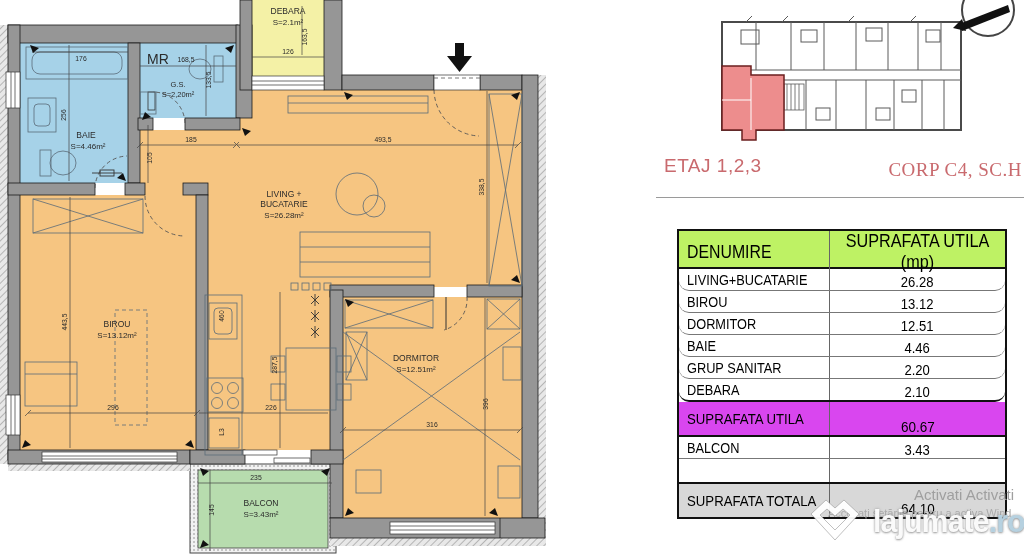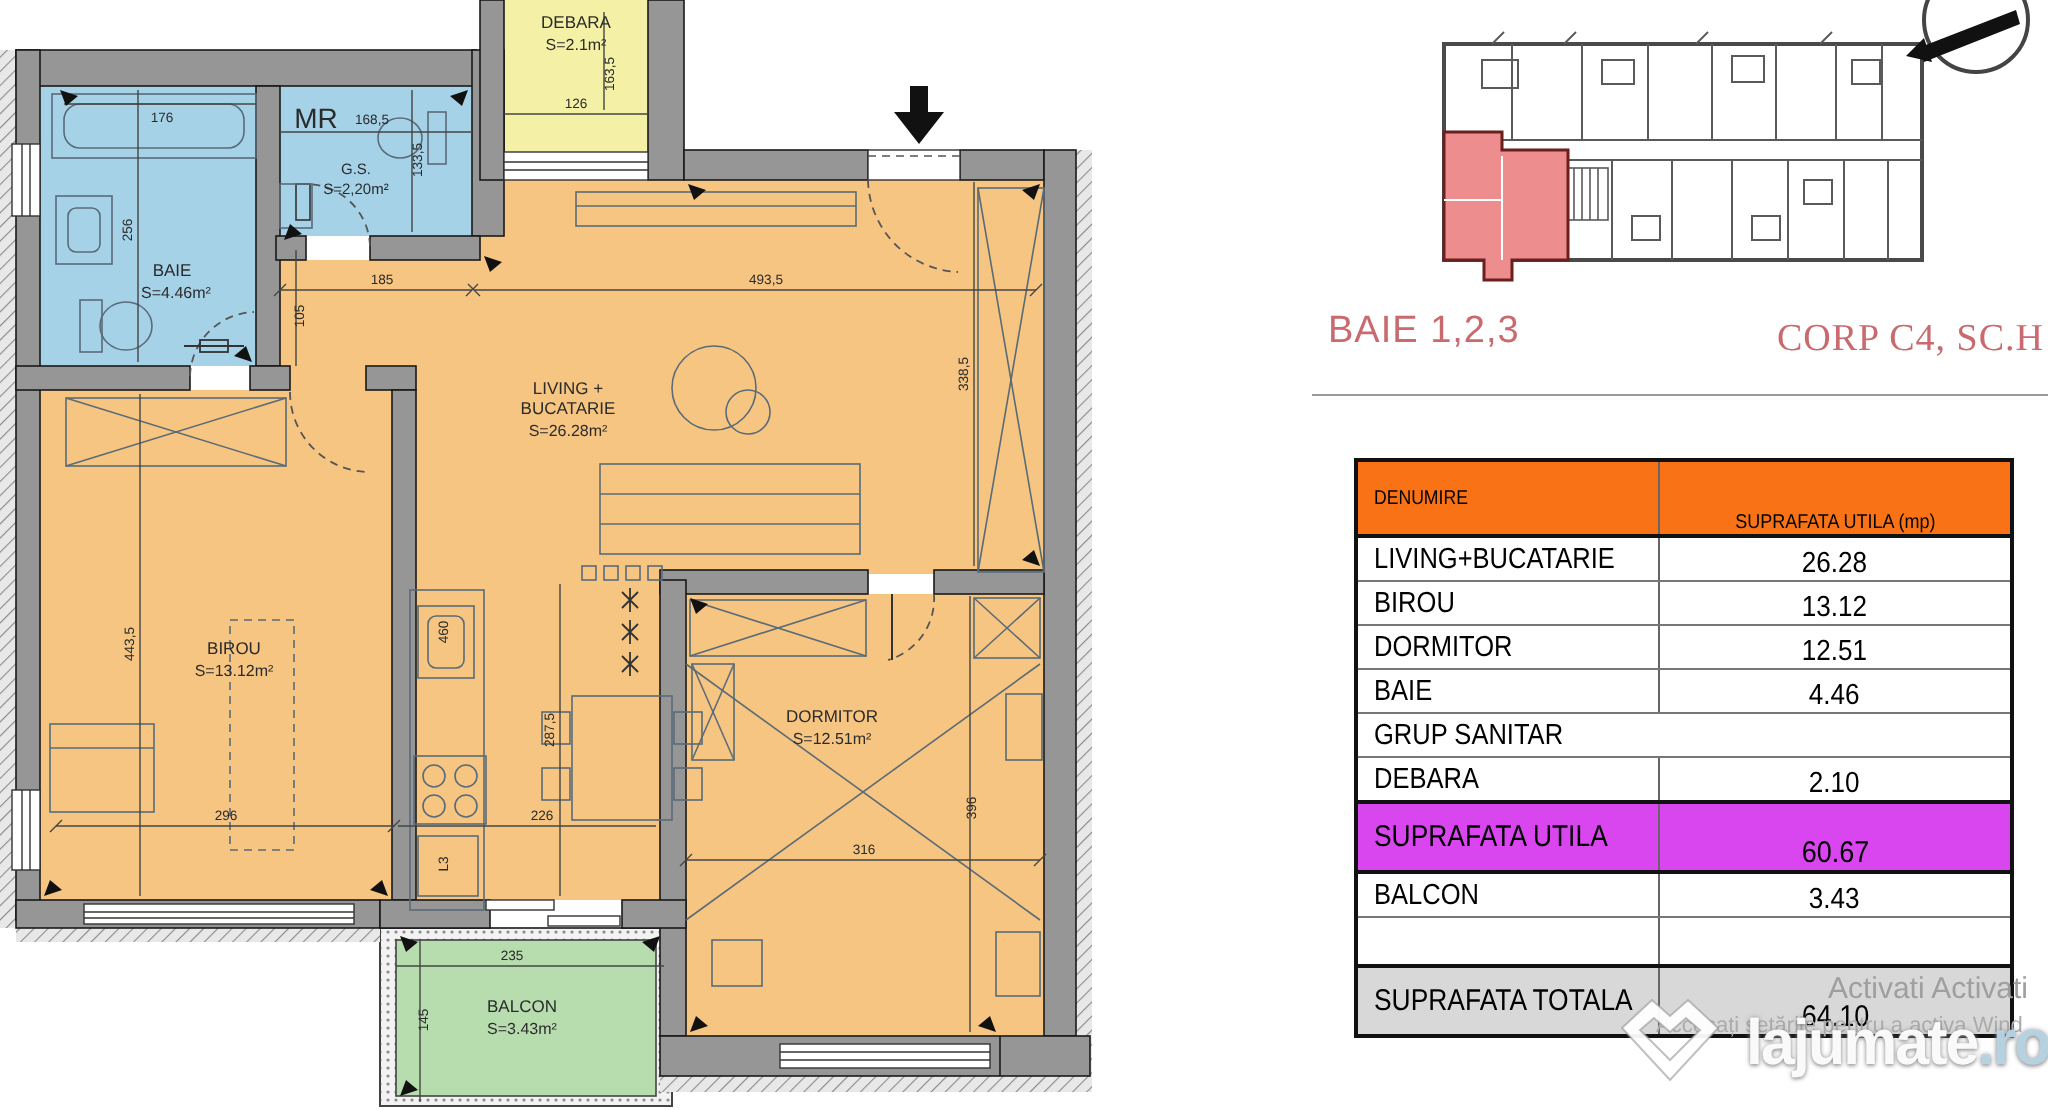--- a/index.html
+++ b/index.html
@@ -10,22 +10,22 @@
   .floor-row{position:absolute;top:155px;left:0;width:368px;height:26px;}
   .etaj{position:absolute;left:8px;top:0;font-size:19px;letter-spacing:.5px;color:#c96a6e;}
   .corp{position:absolute;right:2px;top:4px;font-size:19px;letter-spacing:.5px;color:#c96a6e;font-family:Liberation Serif, serif;}
   .divider{position:absolute;top:197px;left:0;width:368px;height:0;border-top:1px solid #9a9a9a;}
   .tbl{position:absolute;left:21px;top:229px;width:326px;border:2px solid #111;background:#fff;}
   .trow{display:grid;grid-template-columns:150px 1fr;align-items:center;}
   .trow .lc{padding-left:8px;overflow:hidden;white-space:nowrap;}
   .trow .vc{text-align:center;border-left:1px solid #666;height:100%;display:flex;align-items:flex-end;justify-content:center;}
   .cnd{display:inline-block;transform:scaleX(.88);transform-origin:0 50%;white-space:nowrap;}
   .cndc{display:inline-block;transform:scaleX(.9);transform-origin:50% 50%;}
-  .hdr{height:36px;background:#f97316;border-bottom:2px solid #111;font-size:10px;}
-  .r{height:21px;border-bottom:1px solid #777;font-size:14.5px;}
+  .hdr{height:36px;background:#bef264;border-bottom:2px solid #111;font-size:18px;}
+  .r{height:21px;border-bottom:1px solid #777;font-size:14.5px;border-radius:10px;}
   .rlast{border-bottom:2px solid #111;}
   .gray{height:33px;background:#d946ef;border-bottom:2px solid #111;font-size:15px;}
   .thin{height:21px;border-bottom:1px solid #777;font-size:14.5px;}
   .empty{height:23px;border-bottom:2px solid #111;}
   .total{height:33px;background:#d8d8d8;font-size:15px;}
   .act1{position:absolute;top:486px;right:10px;font-size:15px;color:#9f9f9f;z-index:1;}
   .act2{position:absolute;top:507px;left:172px;width:210px;font-size:11px;color:#ababab;
         white-space:nowrap;overflow:hidden;z-index:1;}
   .logo{position:absolute;left:152px;top:498px;display:flex;align-items:center;gap:13px;z-index:2;}
   .logo-text{font-size:32px;font-weight:bold;letter-spacing:-1px;color:rgba(255,255,255,.95);
@@ -351,21 +351,21 @@
       </g>
 
       <g>
         <circle cx="332" cy="10" r="26" fill="none" stroke="#444" stroke-width="2"></circle>
         <polygon points="303,24 352,5 354,12 306,31" fill="#111"></polygon>
         <polygon points="297,28 306,19 310,31" fill="#111"></polygon>
       </g>
     </svg>
 
     <div class="floor-row">
-      <span class="etaj">BAIE 1,2,3</span>
+      <span class="etaj">ETAJ 1,2,3</span>
       <span class="corp">CORP C4, SC.H</span>
     </div>
 
     <div class="divider"></div>
 
     <div class="tbl">
       <div class="trow hdr">
         <div class="lc"><span class="cnd">DENUMIRE</span></div>
         <div class="vc">
             <span class="cndc">SUPRAFATA UTILA (mp)</span>
@@ -390,20 +390,23 @@
           </div>
       </div>
       <div class="trow r">
         <div class="lc"><span class="cnd">BAIE</span></div>
         <div class="vc">
             <span class="cndc">4.46</span>
           </div>
       </div>
       <div class="trow r">
         <div class="lc"><span class="cnd">GRUP SANITAR</span></div>
+        <div class="vc">
+            <span class="cndc">2.20</span>
+          </div>
       </div>
       <div class="trow r rlast">
         <div class="lc"><span class="cnd">DEBARA</span></div>
         <div class="vc">
             <span class="cndc">2.10</span>
           </div>
       </div>
       <div class="trow gray">
         <div class="lc"><span class="cnd">SUPRAFATA UTILA</span></div>
         <div class="vc">

